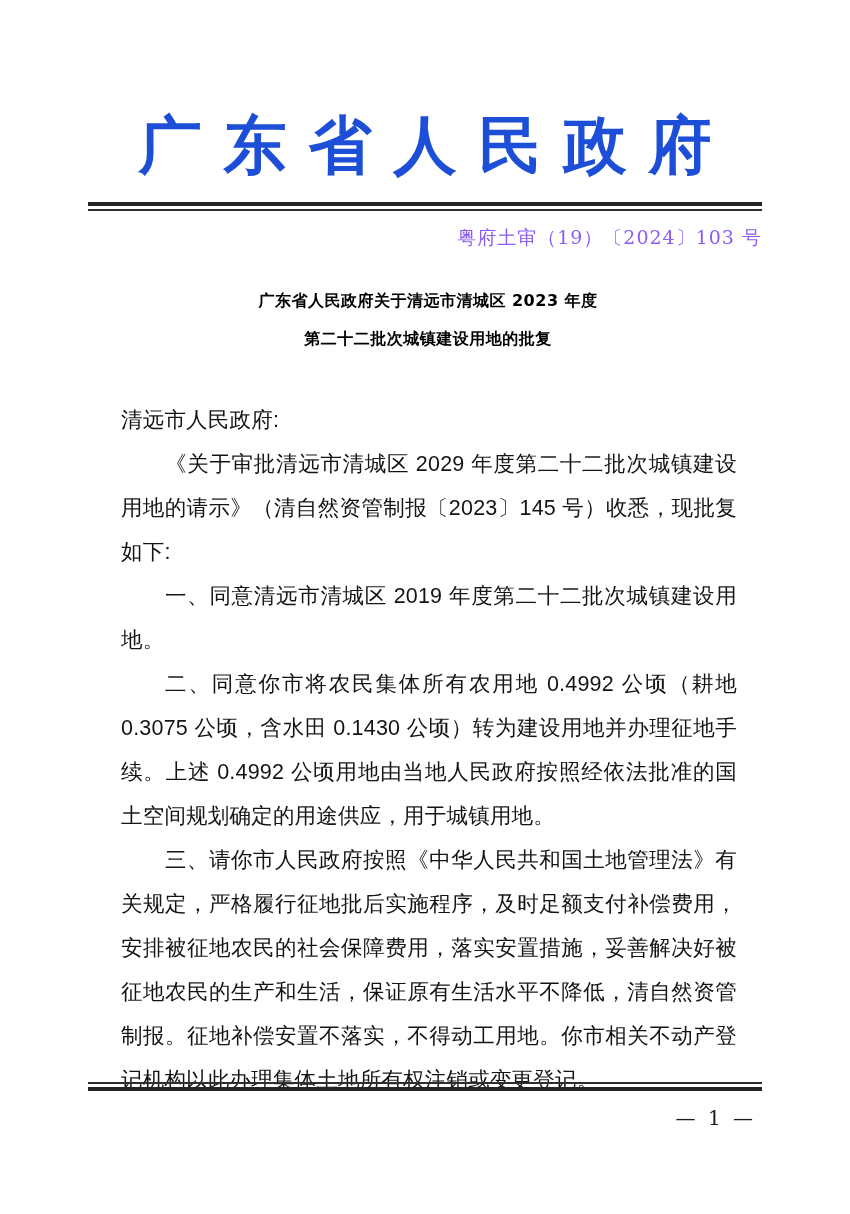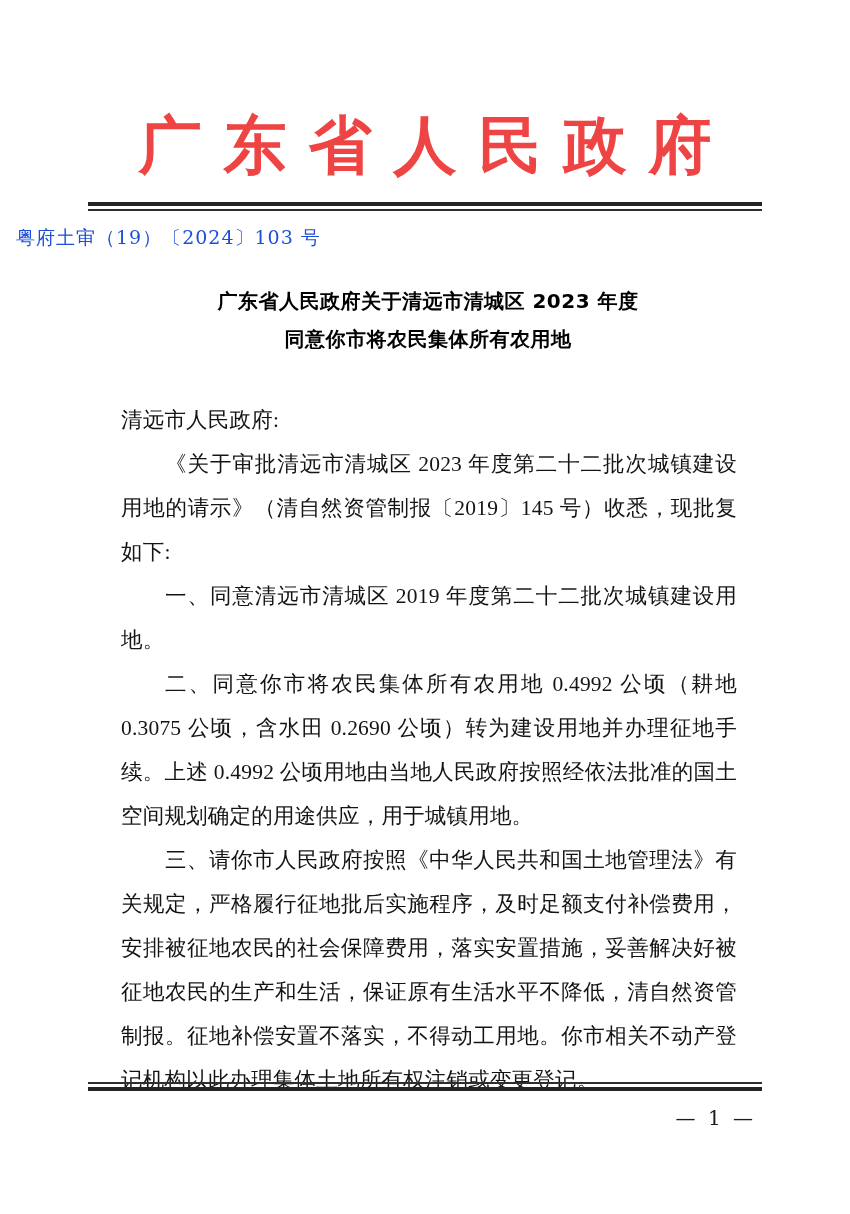--- a/index.html
+++ b/index.html
@@ -30,21 +30,21 @@
   }
   .masthead-title {
     display: inline-block;
     font-family: "DejaVu Serif", "Liberation Serif", serif;
     font-size: 63px;
     line-height: 74px;
     font-weight: 700;
     letter-spacing: 22px;
     
     text-indent: 22px;
-    color: #ef4444;
+    color: #1d4ed8;
     white-space: nowrap;
   }
 
   
   .rule-band-header {
     position: absolute;
     left: 88px;
     top: 202px;
     width: 674px;
   }
@@ -59,55 +59,54 @@
     height: 2px;
     background: #2e2e2e;
   }
 
   
   .doc-number {
     position: absolute;
     left: 0;
     top: 224px;
     width: 762px;
-    text-align: left;
+    text-align: right;
     font-family: "DejaVu Serif", "Liberation Serif", serif;
     font-size: 19px;
     line-height: 26px;
     letter-spacing: 1px;
-    color: #1d4ed8;
-    padding-left: 16px;
+    color: #8b5cf6;
   }
 
   
   .doc-title {
     position: absolute;
     left: 108px;
     top: 282px;
     width: 640px;
     text-align: center;
     font-family: "DejaVu Sans", "Liberation Sans", sans-serif;
     font-weight: 700;
-    font-size: 20px;
+    font-size: 16px;
     line-height: 38px;
     letter-spacing: 0.5px;
     color: #000000;
   }
   .doc-title .title-line {
     display: block;
     white-space: nowrap;
   }
 
   
   .body-text {
     position: absolute;
     left: 121px;
     top: 398px;
     width: 616px;
-    font-family: Liberation Serif, serif;
+    font-family: Liberation Sans, sans-serif;
     font-size: 21.5px;
     line-height: 44px;
     color: #141414;
     letter-spacing: 0.2px;
   }
   .body-text p {
     margin: 0;
     text-align: justify;
     text-justify: inter-character;
   }
@@ -163,28 +162,28 @@
   <div class="rule-band-header">
     <div class="rule-thick"></div>
     <div class="rule-gap"></div>
     <div class="rule-thin"></div>
   </div>
 
   <div class="doc-number">粤府土审（19）〔2024〕103 号</div>
 
   <div class="doc-title">
     <span class="title-line">广东省人民政府关于清远市清城区 2023 年度</span>
-    <span class="title-line">同意你市将农民集体所有农用地</span>
+    <span class="title-line">第二十二批次城镇建设用地的批复</span>
   </div>
 
   <div class="body-text">
     <p class="salutation">清远市人民政府:</p>
-    <p class="indent">《关于审批清远市清城区 2023 年度第二十二批次城镇建设用地的请示》（清自然资管制报〔2019〕145 号）收悉，现批复如下:</p>
+    <p class="indent">《关于审批清远市清城区 2029 年度第二十二批次城镇建设用地的请示》（清自然资管制报〔2023〕145 号）收悉，现批复如下:</p>
     <p class="indent">一、同意清远市清城区 2019 年度第二十二批次城镇建设用地。</p>
-    <p class="indent">二、同意你市将农民集体所有农用地 0.4992 公顷（耕地 0.3075 公顷，含水田 0.2690 公顷）转为建设用地并办理征地手续。上述 0.4992 公顷用地由当地人民政府按照经依法批准的国土空间规划确定的用途供应，用于城镇用地。</p>
+    <p class="indent">二、同意你市将农民集体所有农用地 0.4992 公顷（耕地 0.3075 公顷，含水田 0.1430 公顷）转为建设用地并办理征地手续。上述 0.4992 公顷用地由当地人民政府按照经依法批准的国土空间规划确定的用途供应，用于城镇用地。</p>
     <p class="indent">三、请你市人民政府按照《中华人民共和国土地管理法》有关规定，严格履行征地批后实施程序，及时足额支付补偿费用，安排被征地农民的社会保障费用，落实安置措施，妥善解决好被征地农民的生产和生活，保证原有生活水平不降低，清自然资管制报。征地补偿安置不落实，不得动工用地。你市相关不动产登记机构以此办理集体土地所有权注销或变更登记。</p>
   </div>
 
   <div class="rule-band-footer">
     <div class="rule-thin"></div>
     <div class="rule-gap"></div>
     <div class="rule-thick"></div>
   </div>
 
   <div class="page-number">— 1 —</div>

